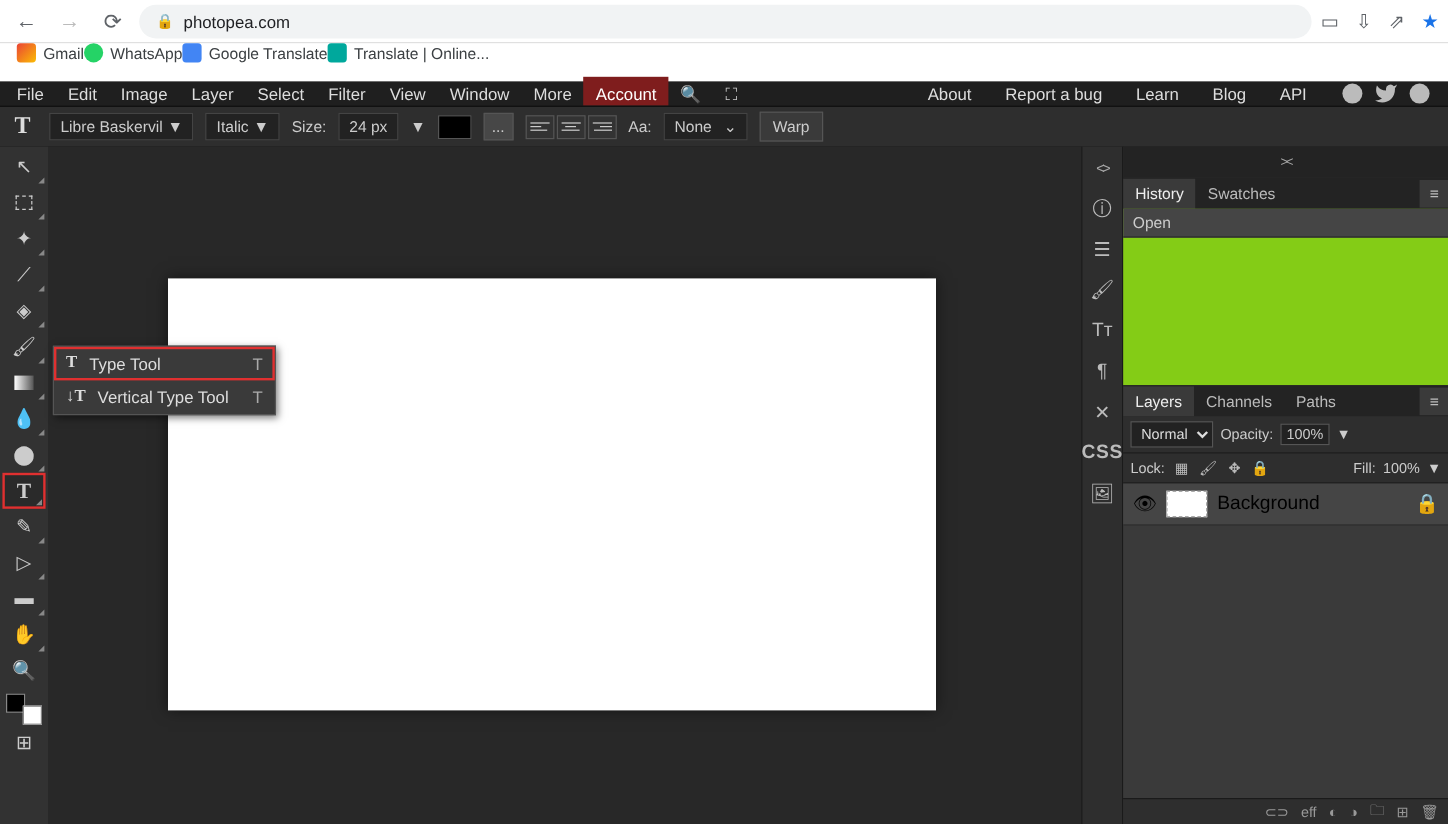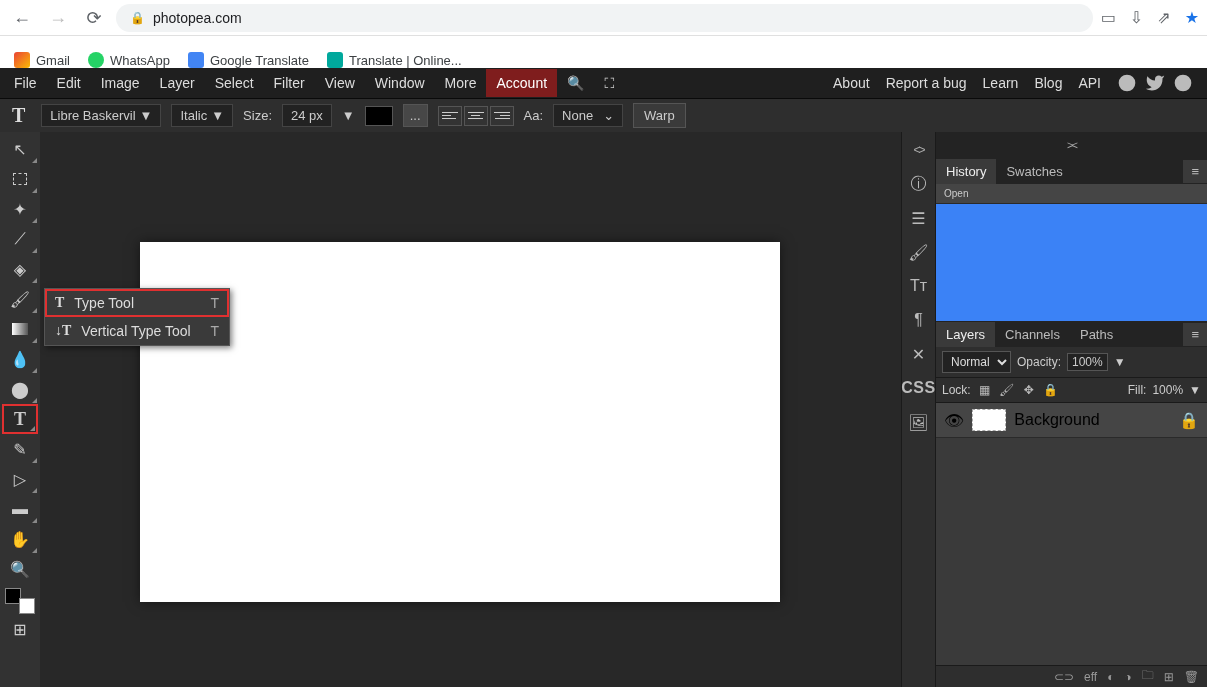--- a/index.html
+++ b/index.html
@@ -7,30 +7,30 @@
 
 
 .browser-bar { height: 36px; display: flex; align-items: center; padding: 0 8px; gap: 8px; border-bottom: 1px solid #e0e0e0; }
 .nav-btn { width: 28px; height: 28px; display: flex; align-items: center; justify-content: center; color: #5f6368; cursor: pointer; font-size: 18px; }
 .nav-btn.disabled { color: #bbb; }
 .url-bar { flex: 1; display: flex; align-items: center; gap: 8px; background: #f1f3f4; border-radius: 16px; padding: 4px 14px; height: 28px; font-size: 14px; color: #202124; }
 .lock-icon { color: #5f6368; font-size: 12px; }
 .browser-icons { display: flex; gap: 14px; align-items: center; color: #5f6368; }
 .star-icon { color: #1a73e8; }
 
-.bookmarks-bar { height: 32px; display: flex; align-items: flex-end; gap: 18px; padding: 0 14px; font-size: 13px; color: #3c4043; }
+.bookmarks-bar { height: 32px; display: flex; align-items: flex-start; padding: 0 14px; font-size: 13px; color: #3c4043; }
 .bookmark { display: flex; align-items: center; gap: 6px; cursor: pointer; }
 .bm-icon { width: 16px; height: 16px; display: inline-block; border-radius: 3px; }
 
 
 .app { background: #1d1d1d; height: calc(687px - 68px); display: flex; flex-direction: column; }
-.menu-bar { height: 30px; background: #1f1f1f; display: flex; align-items: center; padding: 0 4px; color: #ddd; font-size: 14px; }
+.menu-bar { height: 20px; background: #1f1f1f; display: flex; align-items: center; padding: 0 4px; color: #ddd; font-size: 14px; }
 .menu-item { padding: 6px 10px; cursor: pointer; }
 .menu-item.account { background: #7f1d1d; color: #fff; }
-.menu-right { margin-left: auto; display: flex; align-items: center; gap: 16px; padding-right: 10px; }
+.menu-right { margin-left: auto; display: flex; align-items: center; gap: 28px; padding-right: 10px; }
 .menu-right span { cursor: pointer; }
 .social { display: flex; gap: 8px; align-items: center; }
 .social svg { width: 20px; height: 20px; fill: #bbb; }
 .menu-icon { color: #ccc; }
 
 .options-bar { height: 34px; background: #2e2e2e; display: flex; align-items: center; padding: 0 6px; gap: 10px; color: #ccc; font-size: 13px; border-top: 1px solid #0a0a0a; }
 .opt-t { font-family: Georgia, serif; font-weight: bold; font-size: 20px; color: #ddd; padding: 0 6px; }
 .opt-field { background: #222; border: 1px solid #444; padding: 3px 8px; display: flex; align-items: center; gap: 4px; }
 .opt-drop { cursor: pointer; }
 .color-box { width: 28px; height: 20px; background: #000; border: 1px solid #555; }
@@ -64,21 +64,21 @@
 .side-strip { width: 34px; background: #2e2e2e; display: flex; flex-direction: column; align-items: center; padding-top: 4px; gap: 6px; border-left: 1px solid #1a1a1a; }
 .side-strip .strip-icon { width: 28px; height: 28px; display: flex; align-items: center; justify-content: center; color: #bbb; cursor: pointer; font-size: 16px; }
 .side-strip .collapse { font-size: 12px; color: #aaa; letter-spacing: -2px; }
 
 .panels { width: 272px; background: #2e2e2e; display: flex; flex-direction: column; border-left: 1px solid #1a1a1a; }
 .panel-tabs { height: 26px; background: #232323; display: flex; align-items: center; font-size: 13px; color: #bbb; }
 .panel-tabs .collapse { flex:1; text-align:center; font-size: 11px; color:#aaa; letter-spacing:-2px; }
 .ptab { padding: 5px 10px; cursor: pointer; }
 .ptab.active { background: #3a3a3a; color: #eee; }
 .ptab-menu { margin-left: auto; padding: 4px 8px; background: #3a3a3a; cursor:pointer; }
-.panel-body { flex: 1; background: #3b82f6; font-size: 10px; color: #ccc; }
+.panel-body { flex: 1; background: #84cc16; font-size: 13px; color: #ccc; }
 .history-item { padding: 4px 8px; background: #454545; border-bottom:1px solid #2a2a2a; cursor:pointer; }
 
 .layers-panel { display: flex; flex-direction: column; height: 340px; }
 .layer-controls { background: #2e2e2e; padding: 4px 6px; font-size: 12px; color: #ccc; display: flex; align-items: center; gap: 6px; border-bottom: 1px solid #1a1a1a; }
 .layer-controls select { background: #222; color: #ddd; border: 1px solid #555; padding: 2px 4px; font-size: 12px; }
 .layer-controls .val { background: #222; border: 1px solid #555; padding: 1px 4px; }
 .lock-row { background: #2e2e2e; padding: 4px 6px; font-size: 12px; color: #ccc; display: flex; align-items: center; gap: 6px; border-bottom: 1px solid #1a1a1a; }
 .lock-row .lock-icon-btn { display:inline-flex; width:16px; height:16px; align-items:center; justify-content:center; color:#bbb; cursor:pointer; }
 .layer-list { flex: 1; background: #3a3a3a; }
 .layer-row { display: flex; align-items: center; gap: 8px; padding: 6px 8px; background: #454545; border-bottom: 1px solid #2a2a2a; cursor:pointer; }

